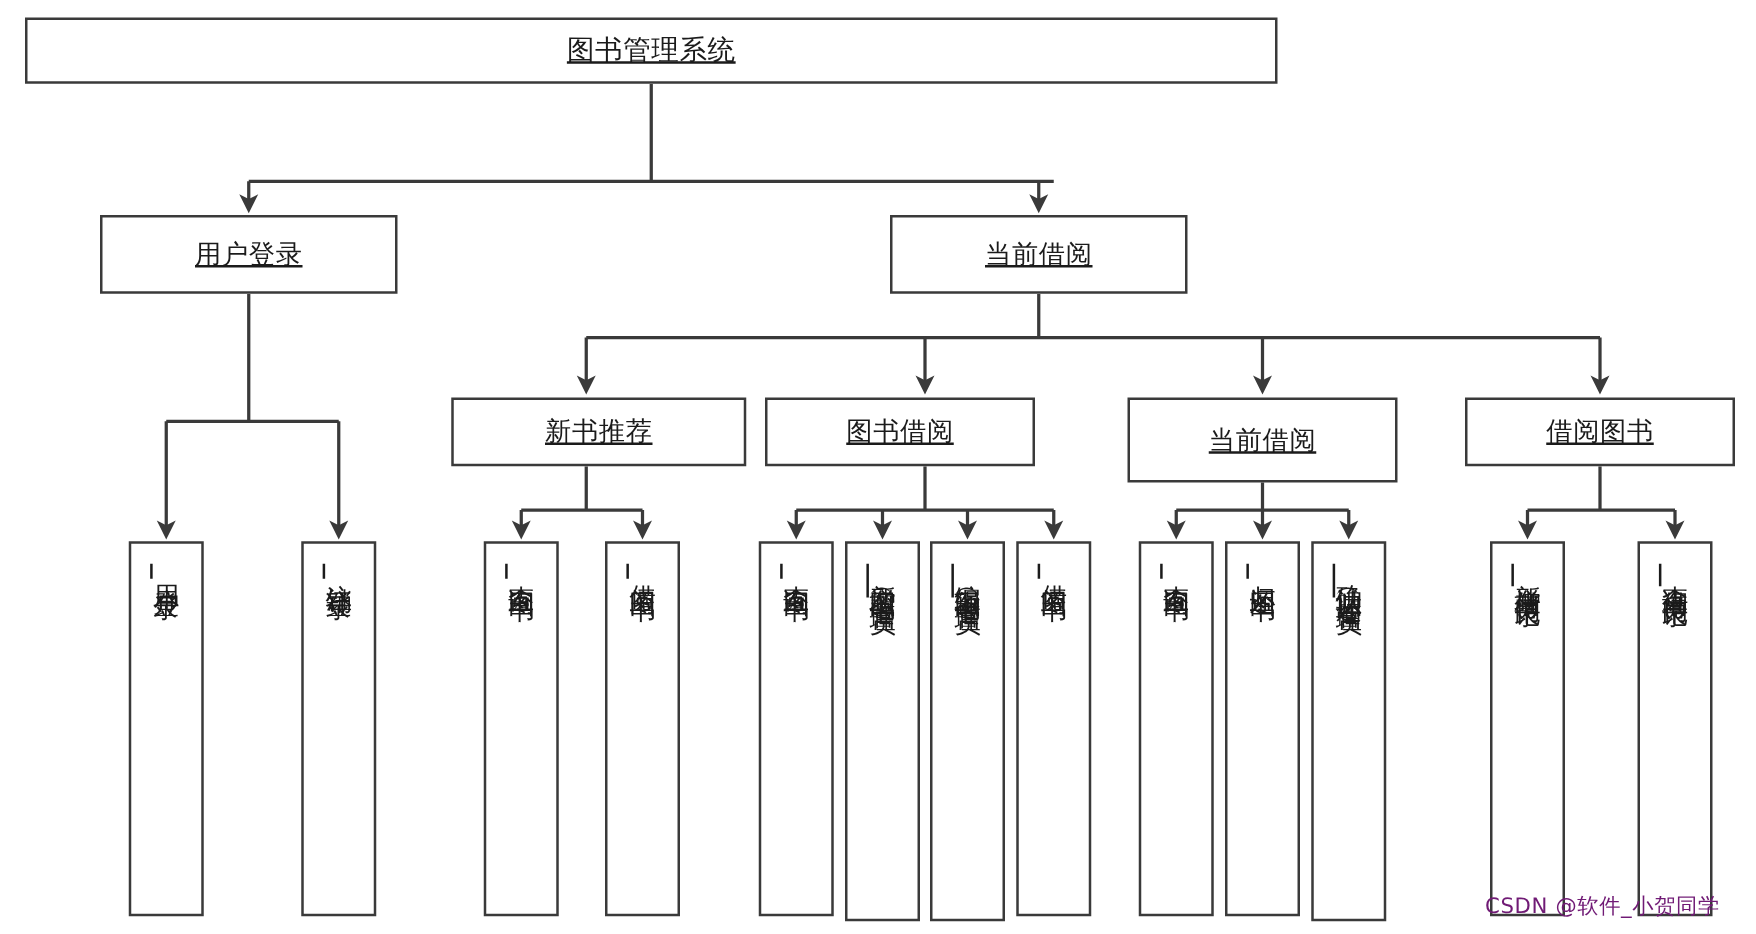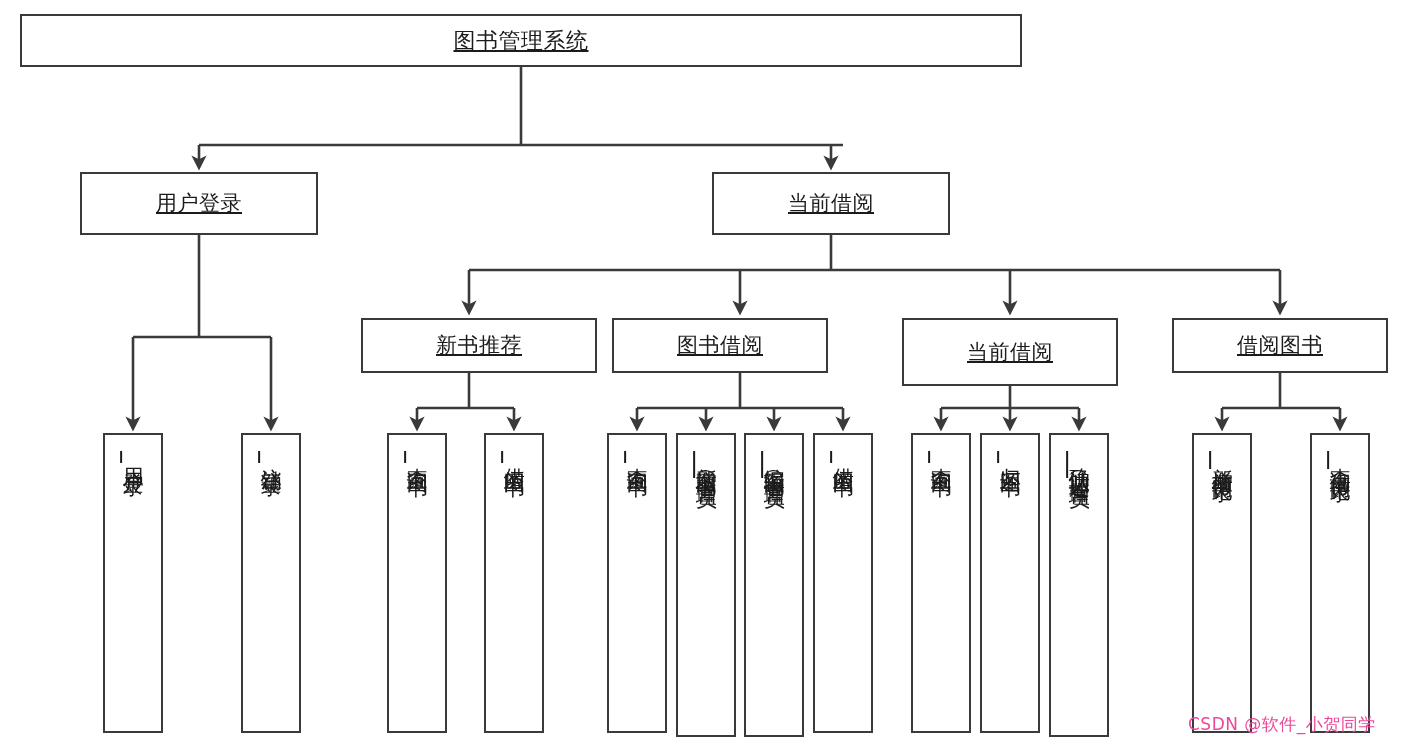--- a/index.html
+++ b/index.html
@@ -58,21 +58,21 @@
     writing-mode: vertical-rl;
     text-orientation: upright;
     font-size: 21px;
     line-height: 1.06;
     letter-spacing: 3px;
     white-space: nowrap;
   }
   .watermark {
     position: absolute;
     font-size: 17px;
-    color: #ec4899;
+    color: #701a75;
     white-space: nowrap;
     letter-spacing: 0.5px;
   }
 </style>
 </head>
 <body>
 
 <div id="canvas">
 
   <svg class="connectors" viewBox="0 0 1405 747">

